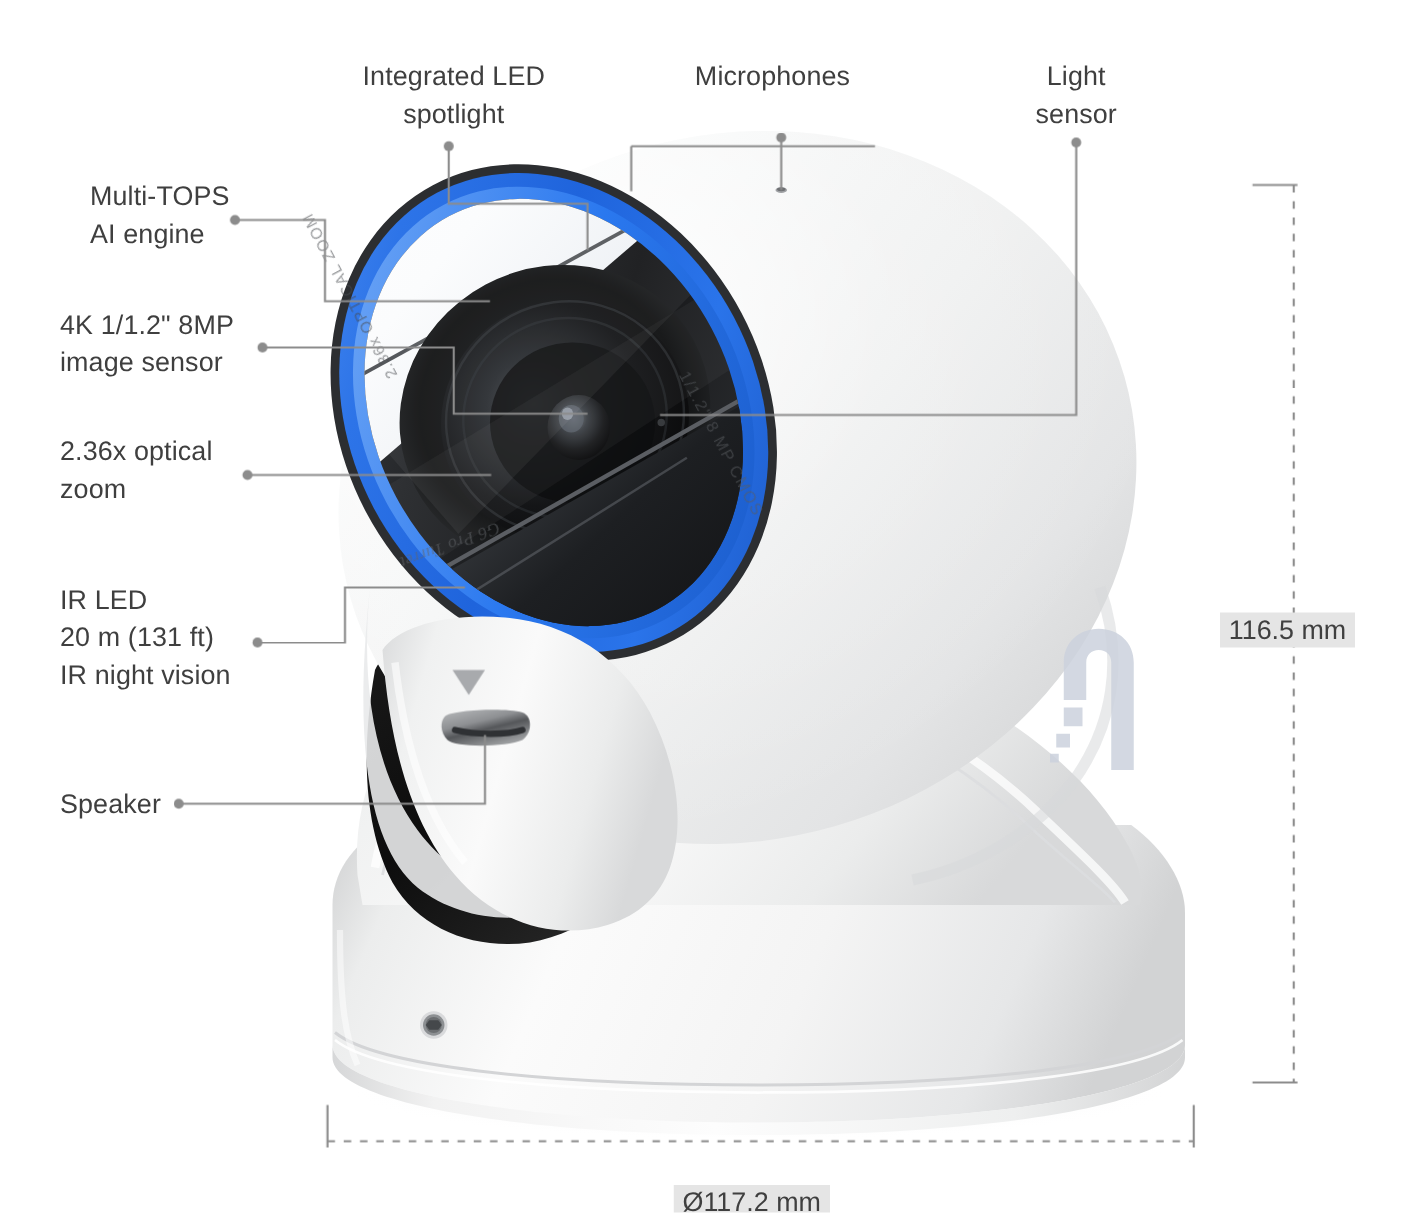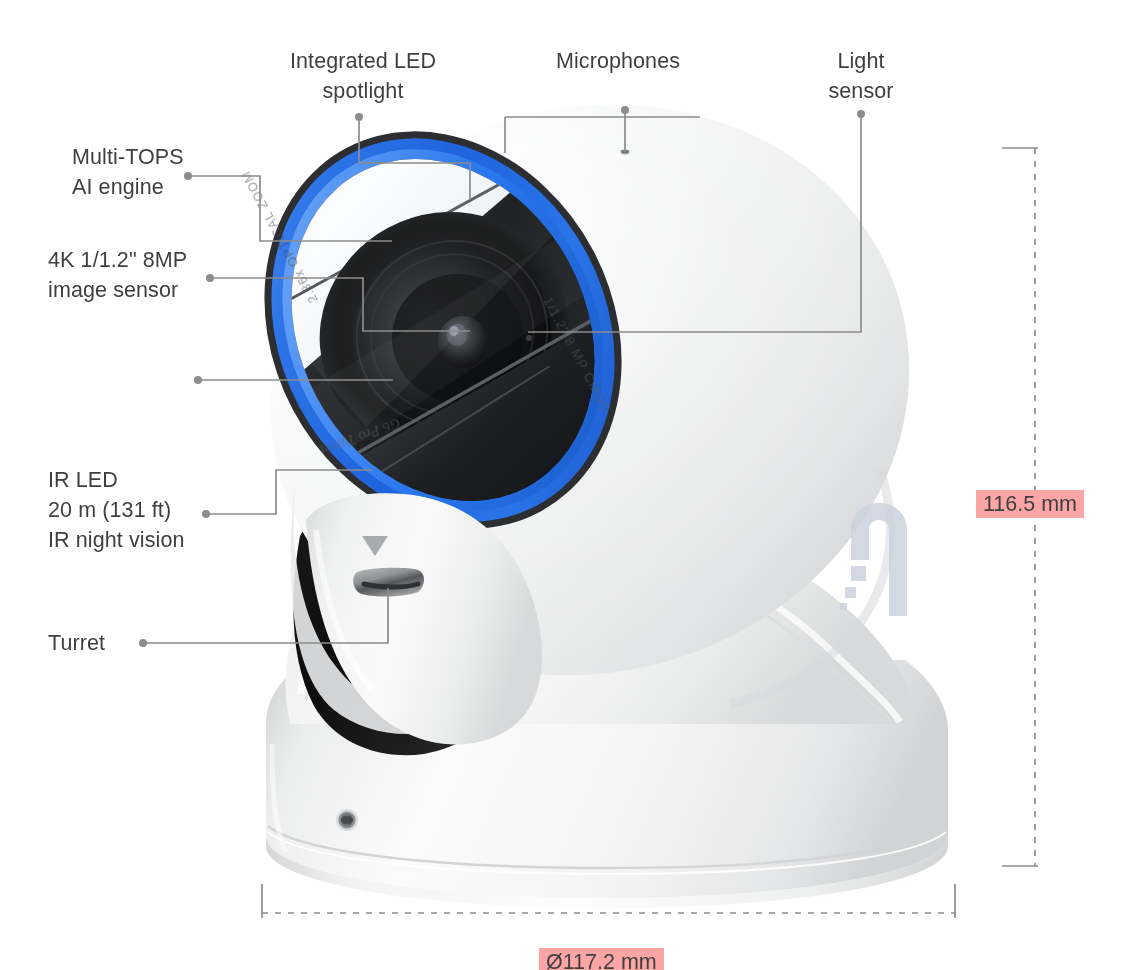--- a/index.html
+++ b/index.html
@@ -36,21 +36,21 @@
     color: #3f3f3f;
     letter-spacing: 0.1px;
     white-space: pre-line;
   }
   .callout-label.center-align { text-align: center; }
   .dim-label {
     position: absolute;
     font-size: 21.5px;
     line-height: 28px;
     color: #3f3f3f;
-    background: #fca5a5;
+    background: #e5e5e5;
     padding: 0 7px;
     white-space: nowrap;
   }
 </style>
 </head>
 <body>
 
 <div id="stage">
 
   <svg viewBox="0 0 1122 970" xmlns="http://www.w3.org/2000/svg">
@@ -403,24 +403,26 @@
 sensor</div>
 
   <div class="callout-label center-align" style="left:530px; top:46px; width:176px;">Microphones</div>
 
   <div class="callout-label" style="left:48px; top:142px; width:170px;margin-left:24px;">Multi-TOPS
 AI engine</div>
 
   <div class="callout-label" style="left:48px; top:245px; width:190px;">4K 1/1.2" 8MP
 image sensor</div>
 
+  <div class="callout-label" style="left:48px; top:346px; width:180px;">2.36x optical
+zoom</div>
 
   <div class="callout-label" style="left:48px; top:465px; width:200px;">IR LED
 20 m (131 ft)
 IR night vision</div>
 
-  <div class="callout-label" style="left:48px; top:628px; width:140px;">Turret</div>
+  <div class="callout-label" style="left:48px; top:628px; width:140px;">Speaker</div>
 
   <div class="dim-label" style="left:976px; top:490px;">116.5 mm</div>
 
   <div class="dim-label" style="left:539px; top:948px;">Ø117.2 mm</div>
 
 </div>
 
 </body></html>

